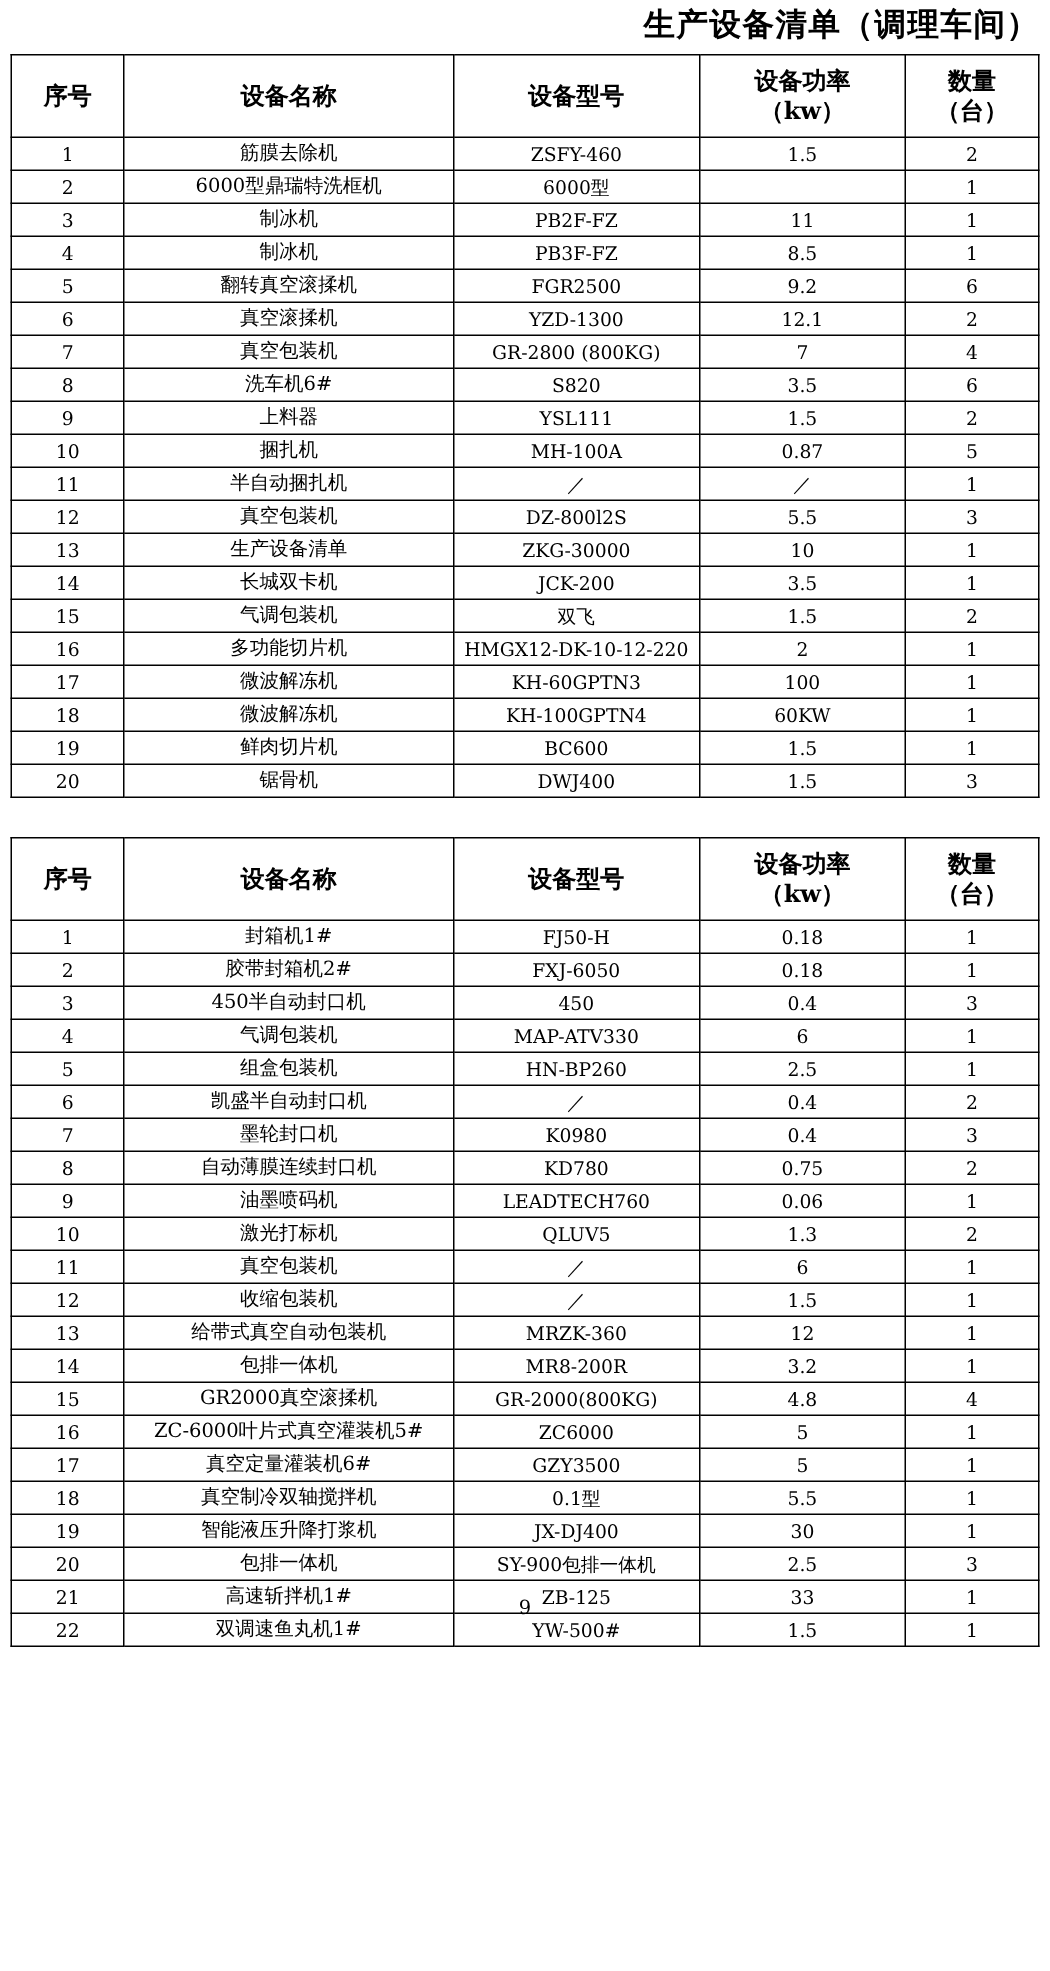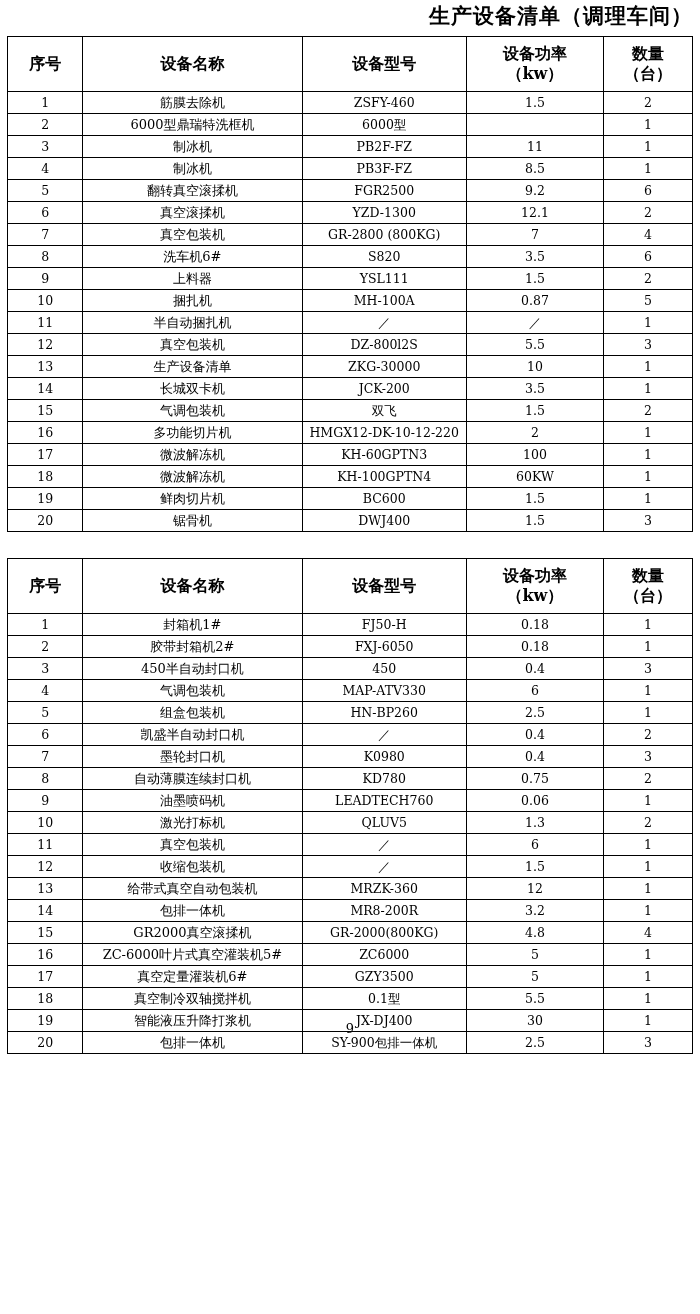--- a/index.html
+++ b/index.html
@@ -413,18 +413,32 @@
             <td class="power">30</td>
             <td class="qty">1</td>
           </tr>
           <tr>
             <td class="no">20</td>
             <td class="name">包排一体机</td>
             <td class="model">SY-900包排一体机</td>
             <td class="power">2.5</td>
             <td class="qty">3</td>
           </tr>
+          <tr>
+            <td class="no">21</td>
+            <td class="name">高速斩拌机1#</td>
+            <td class="model">ZB-125</td>
+            <td class="power">33</td>
+            <td class="qty">1</td>
+          </tr>
+          <tr>
+            <td class="no">22</td>
+            <td class="name">双调速鱼丸机1#</td>
+            <td class="model">YW-500#</td>
+            <td class="power">1.5</td>
+            <td class="qty">1</td>
+          </tr>
         </tbody>
     </table>
   </div>
 
   <div class="page-number">9</div>
 </div>
 
 </body></html>

